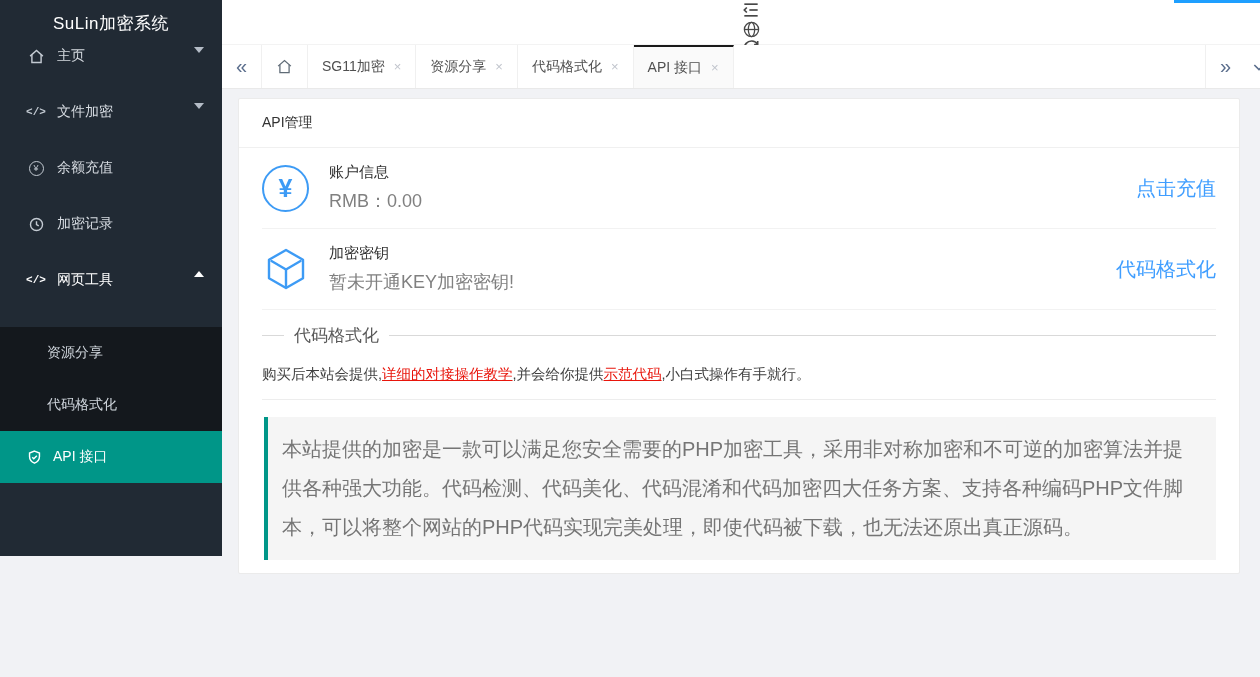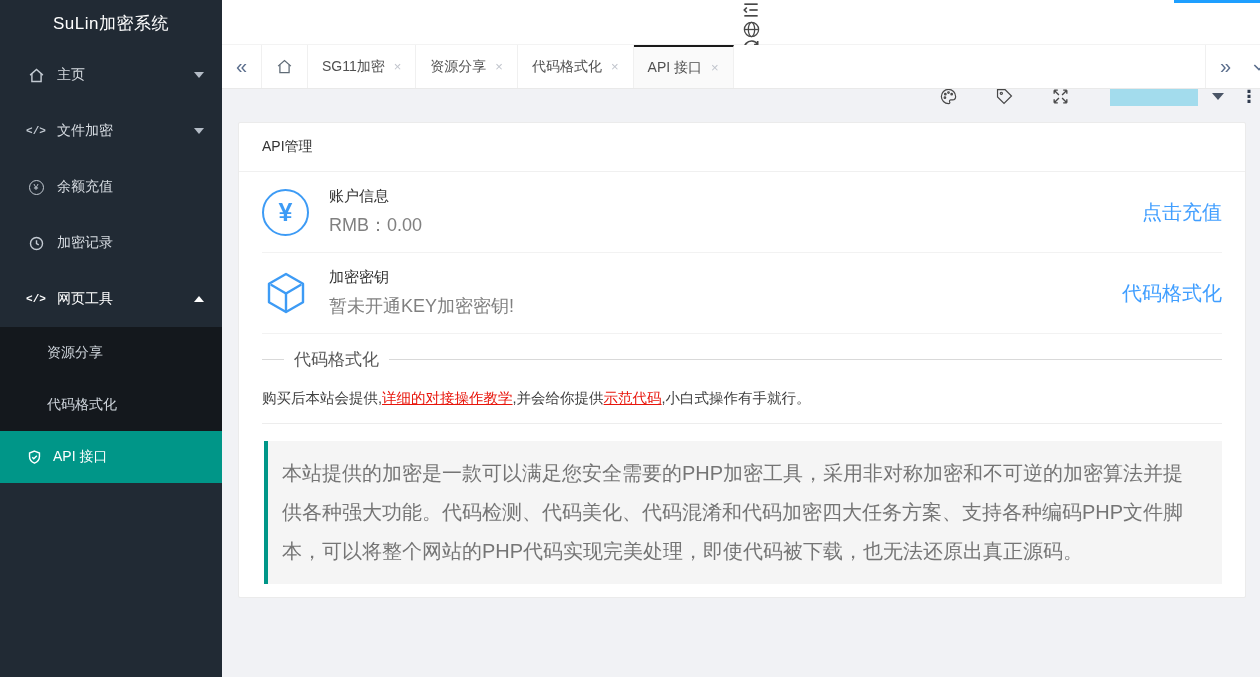--- a/index.html
+++ b/index.html
@@ -1,25 +1,25 @@
 <!DOCTYPE html>
 <html style="--accent: #009688; --link: #409eff; --red: #e8150b; --sidebar-bg: #212a34; --submenu-bg: #14181d; --topstrip: #1e9fff; --user-block: #a3dced; --icon-blue: #3d9bf5;"><head>
 <meta charset="utf-8">
 <style>
   * { margin:0; padding:0; box-sizing:border-box; }
   html,body { width:1260px; height:677px; overflow:hidden;
     font-family:"Liberation Sans","DejaVu Sans",sans-serif; background:#f1f2f5; }
   .root { display:flex; width:1260px; height:677px; }
 
   
-  .sidebar { width:222px; height:677px; background:var(--sidebar-bg,#212a34); flex:none;
+  .sidebar { width:222px; height:556px; background:var(--sidebar-bg,#212a34); flex:none;
     display:flex; flex-direction:column; }
   .logo { height:47px; display:flex; align-items:center; justify-content:center;
     color:#fff; font-size:17px; letter-spacing:.5px; }
-  .menu-item { height:56px; display:flex; align-items:center; padding:0 18px 0 27px;
+  .menu-item { height:56px; display:flex; align-items:flex-start; padding:0 18px 0 27px;
     color:#d6dbe1; font-size:14px; cursor:pointer; }
   .menu-item .mi-icon { width:18px; height:18px; margin-right:12px; display:flex;
     align-items:center; justify-content:center; color:#c3cad2; flex:none; }
   .menu-item .mi-label { flex:1; }
   .tri-down { width:0; height:0; border-left:5px solid transparent; border-right:5px solid transparent;
     border-top:6px solid #b4bcc6; }
   .tri-up { width:0; height:0; border-left:5px solid transparent; border-right:5px solid transparent;
     border-bottom:6px solid #ffffff; }
   .submenu { background:var(--submenu-bg,#14181d); }
   .sub-item { height:52px; display:flex; align-items:center; padding-left:47px;
@@ -57,21 +57,21 @@
   .tab-home { width:46px; display:flex; align-items:center; justify-content:center;
     border-right:1px solid #f0f0f0; color:#5f6b76; cursor:pointer; flex:none; }
   .tab { display:flex; align-items:center; padding:0 14px; border-right:1px solid #f0f0f0;
     font-size:14px; color:#505050; cursor:pointer; flex:none; }
   .tab .close { color:#c0c4cc; font-size:13px; margin-left:9px; }
   .tab.active { border-top:2px solid #1a1a1a; background:#fafafa; }
   .tab-overflow { width:15px; overflow:hidden; display:flex; align-items:center; flex:none; color:#5a6d8c; }
   .tab-overflow svg { margin-left:6px; flex:none; }
 
   
-  .content { flex:1; overflow:hidden; padding:9px 14px 16px 16px; background:#f1f2f5;margin-top:24px; }
+  .content { flex:1; overflow:hidden; padding:9px 20px 16px 16px; background:#f1f2f5; }
   .card { background:#fff; border:1px solid #ebebeb; border-radius:2px; }
   .card-header { padding:15px 23px; font-size:14px; color:#333; border-bottom:1px solid #f0f0f0; }
 
   .info-row { display:flex; align-items:center; margin:0 23px; padding:15px 0;
     border-bottom:1px solid #f2f2f2; }
   .big-icon { width:47px; height:47px; flex:none; margin-right:20px; color:var(--icon-blue,#3d9bf5);
     display:flex; align-items:center; justify-content:center; }
   .yen-big { width:47px; height:47px; border:2.5px solid var(--icon-blue,#3d9bf5); border-radius:50%;
     display:flex; align-items:center; justify-content:center; font-size:25px; font-weight:bold; }
   .info-text .t { font-size:15px; color:#333; margin-bottom:7px; }

